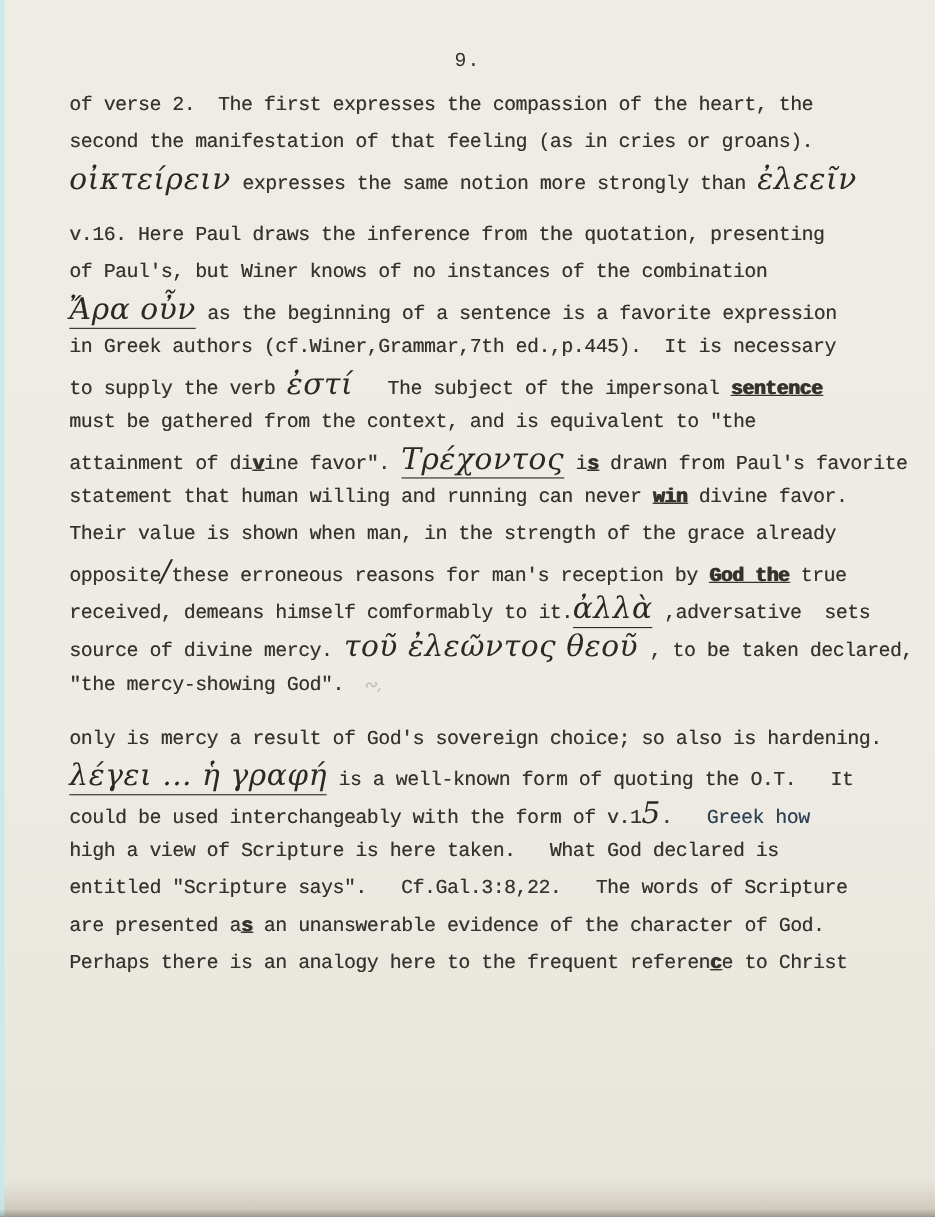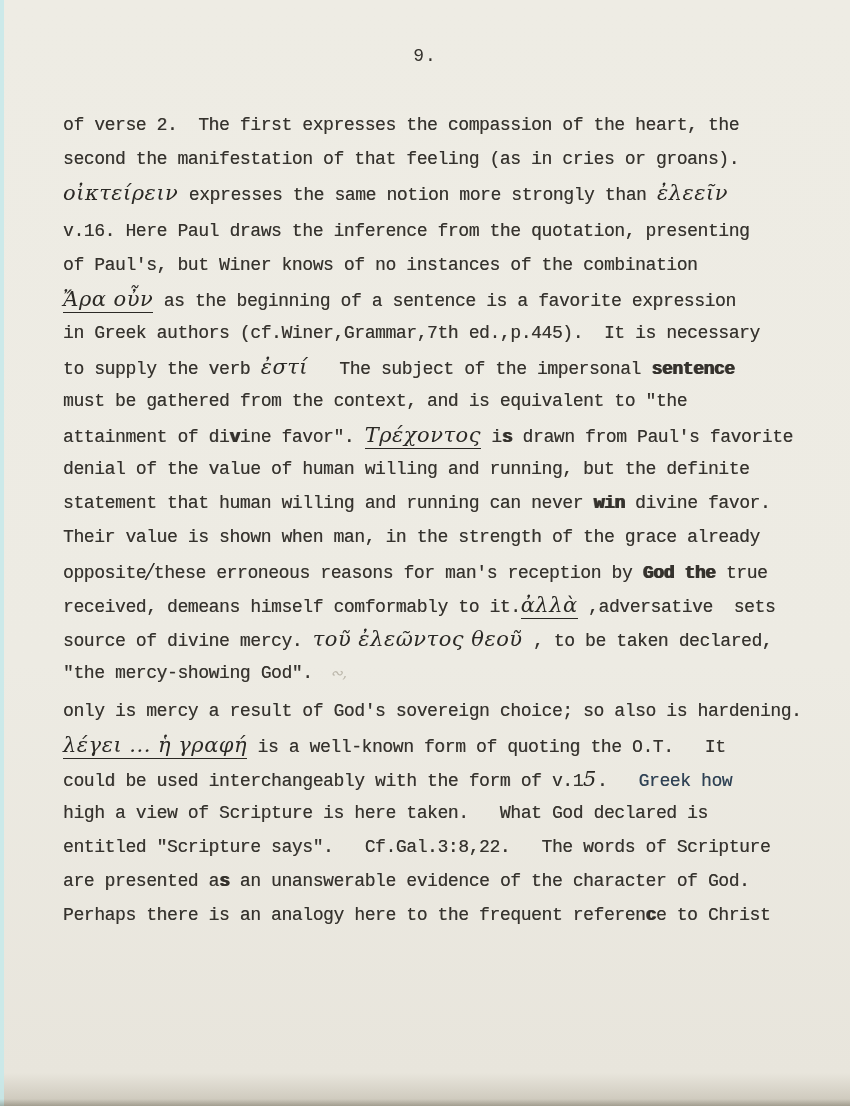--- a/index.html
+++ b/index.html
@@ -23,40 +23,41 @@
     position:absolute;left:0;right:0;bottom:0;height:7px;
     background:linear-gradient(180deg,rgba(0,0,0,0),rgba(90,85,70,.35));
   }
   .page-number{
     position:absolute;top:46px;left:0;right:0;
     text-align:center;
     font-size:18px;letter-spacing:1px;
     color:#34312c;
   }
   .doc-body{
-    position:absolute;left:63px;top:108px;width:740px;
+    position:absolute;left:63px;top:79px;width:740px;
   }
   .para{margin:0 0 0 0;}
-  .para + .para{margin-top:4px;}
+  .para + .para{margin-top:16px;}
   .line{
     white-space:pre;
     height:34px;line-height:34px;
     font-size:18px;letter-spacing:-0.4px;
     text-shadow:0.3px 0 0 rgba(40,38,34,.55);
   }
   .seg-typed{}
   .seg-over{
     font-weight:bold;
     text-shadow:0.9px 0 0 currentColor, -0.4px 0 0 rgba(40,38,34,.5);
+    text-decoration:underline;
   }
   .seg-blue{color:#2e4154;text-shadow:0.3px 0 0 rgba(46,65,84,.6);}
   .seg-greek,.seg-greek_u,.seg-ink{
     font-family:"DejaVu Serif","Liberation Serif",serif;
     font-style:italic;
-    font-size:21px;
+    font-size:27px;
     letter-spacing:0.5px;
     color:#2b2925;
     text-shadow:none;
   }
   .seg-greek_u{
     border-bottom:1.6px solid #2b2925;
     padding-bottom:1px;
   }
   .seg-smudge{
     color:#a39d8f;opacity:.65;
@@ -79,21 +80,20 @@
         <div class="line"><span class="seg-greek">οἰκτείρειν</span><span class="seg-typed"> expresses the same notion more strongly than </span><span class="seg-greek">ἐλεεῖν</span></div>
       </div>
       <div class="para">
         <div class="line"><span class="seg-typed">v.16. Here Paul draws the inference from the quotation, presenting</span></div>
         <div class="line"><span class="seg-typed">of Paul's, but Winer knows of no instances of the combination</span></div>
         <div class="line"><span class="seg-greek_u">Ἄρα οὖν</span><span class="seg-typed"> as the beginning of a sentence is a favorite expression</span></div>
         <div class="line"><span class="seg-typed">in Greek authors (cf.Winer,Grammar,7th ed.,p.445).  It is necessary</span></div>
         <div class="line"><span class="seg-typed">to supply the verb </span><span class="seg-greek">ἐστί</span><span class="seg-typed">   The subject of the impersonal </span><span class="seg-over">sentence</span></div>
         <div class="line"><span class="seg-typed">must be gathered from the context, and is equivalent to "the</span></div>
         <div class="line"><span class="seg-typed">attainment of di</span><span class="seg-over">v</span><span class="seg-typed">ine favor". </span><span class="seg-greek_u">Τρέχοντος</span><span class="seg-typed"> i</span><span class="seg-over">s</span><span class="seg-typed"> drawn from Paul's favorite</span></div>
-        <div class="line"><span class="seg-typed">denial of the value of human willing and running, but the definite</span></div>
         <div class="line"><span class="seg-typed">statement that human willing and running can never </span><span class="seg-over">win</span><span class="seg-typed"> divine favor.</span></div>
         <div class="line"><span class="seg-typed">Their value is shown when man, in the strength of the grace already</span></div>
         <div class="line"><span class="seg-typed">opposite</span><span class="seg-ink">/</span><span class="seg-typed">these erroneous reasons for man's reception by </span><span class="seg-over">God the</span><span class="seg-typed"> true</span></div>
         <div class="line"><span class="seg-typed">received, demeans himself comformably to it.</span><span class="seg-greek_u">ἀλλὰ</span><span class="seg-typed"> ,adversative  sets</span></div>
         <div class="line"><span class="seg-typed">source of divine mercy. </span><span class="seg-greek">τοῦ ἐλεῶντος θεοῦ</span><span class="seg-typed"> , to be taken declared,</span></div>
         <div class="line"><span class="seg-typed">"the mercy-showing God".</span><span class="seg-smudge">    ∾,</span></div>
       </div>
       <div class="para">
         <div class="line"><span class="seg-typed">only is mercy a result of God's sovereign choice; so also is hardening.</span></div>
         <div class="line"><span class="seg-greek_u">λέγει ... ἡ γραφή</span><span class="seg-typed"> is a well-known form of quoting the O.T.   It</span></div>

